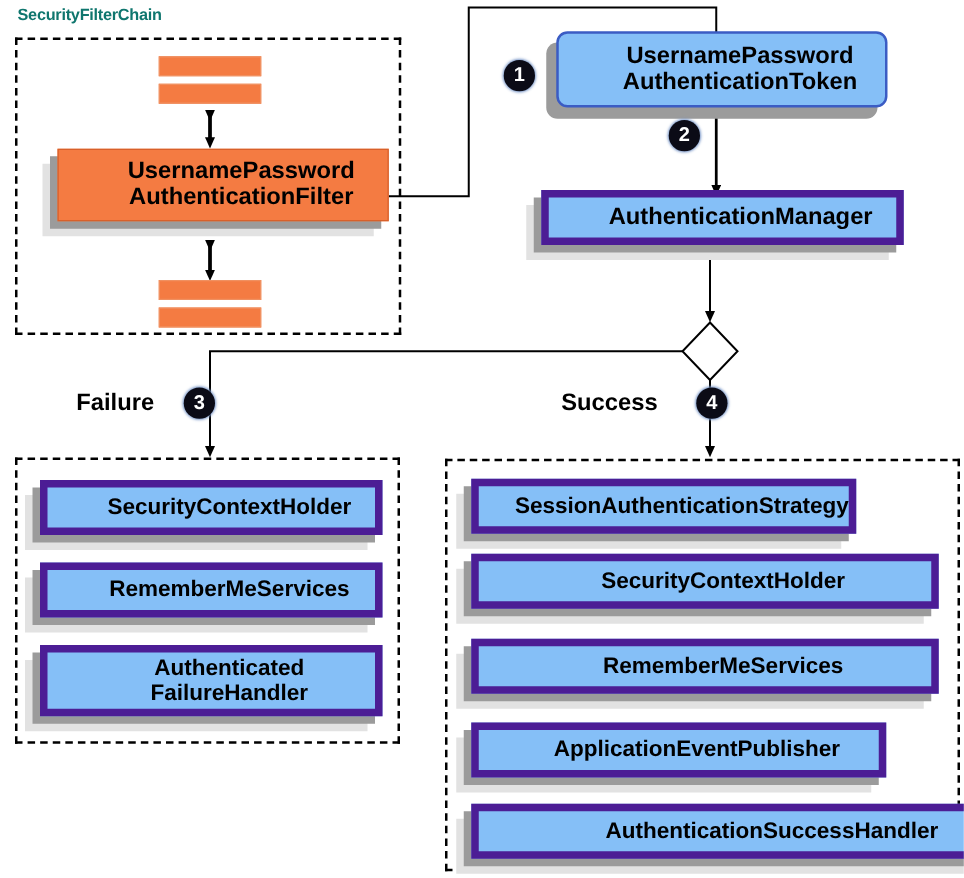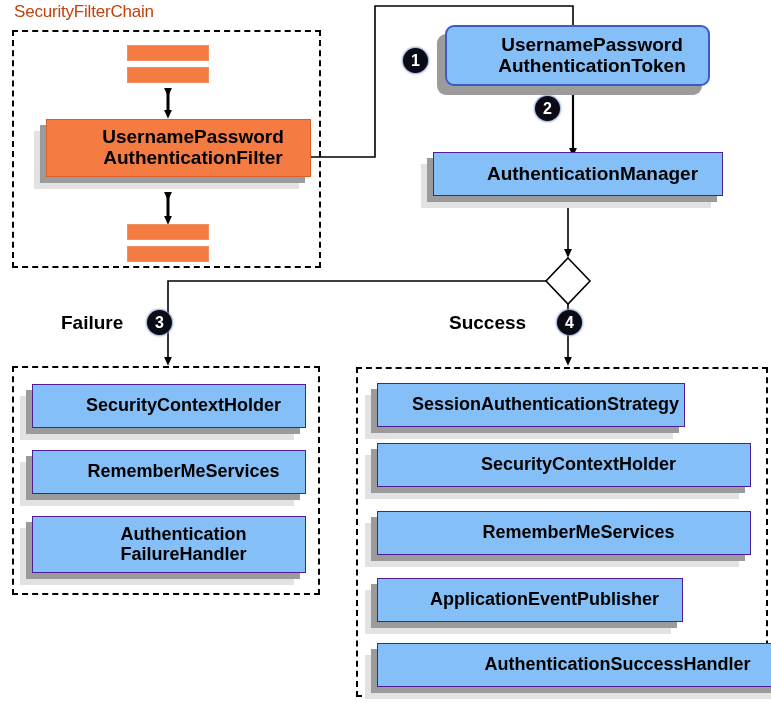--- a/index.html
+++ b/index.html
@@ -8,40 +8,40 @@
     font-family:"Liberation Sans","DejaVu Sans",sans-serif;
     -webkit-font-smoothing:antialiased;
   }
   #stage{position:absolute;left:0;top:0;width:771px;height:702px;}
 
   
   .abs{position:absolute;box-sizing:border-box;}
 
   
   .group-title{
-    font-size:17px;font-weight:normal;color:#c2410c;letter-spacing:-0.2px;
+    font-size:13px;font-weight:bold;color:#0f766e;letter-spacing:-0.2px;
     white-space:nowrap;line-height:20px;
   }
 
   
   .dashed-panel{
     border:2px dashed #000;background:transparent;
   }
 
   
   .node{
     box-sizing:border-box;
     display:flex;align-items:center;justify-content:center;
     text-align:center;font-weight:bold;color:#000;
     line-height:1.08;
     z-index:5;
     padding-left:29px;
   }
   .node-blue{
-    background:#85bff7;border:1px solid #4c1d95;
+    background:#85bff7;border:6px solid #4c1d95;
   }
   .node-orange{
     background:#f47b42;border:1px solid #d8602a;
   }
   .node-round{
     border-radius:9px;border:2px solid #3b5cc4;
   }
   
   .shadow-2{
     box-shadow: -6px 6px 0 0 #9b9b9b, -12px 12px 0 0 #e2e2e2;
@@ -150,40 +150,40 @@
   <div class="abs node node-blue shadow-2" style="left:32px;top:384px;width:274px;height:44px;font-size:18px;">
     <span>SecurityContextHolder</span>
   </div>
 
   <div class="abs node node-blue shadow-2" style="left:32px;top:450px;width:274px;height:44px;font-size:18px;">
     <span>RememberMeServices</span>
   </div>
 
   <div class="abs node node-blue shadow-2" style="left:32px;top:516px;width:274px;height:57px;font-size:18px;">
     <span>
-      <span>Authentication</span><br>
+      <span>Authenticated</span><br>
       <span>FailureHandler</span>
     </span>
   </div>
 
   <div class="abs dashed-panel" style="left:356px;top:367px;width:412px;height:330px;"></div>
 
   <div class="abs node node-blue shadow-2" style="left:377px;top:383px;width:308px;height:44px;font-size:18px;">
     <span>SessionAuthenticationStrategy</span>
   </div>
 
   <div class="abs node node-blue shadow-2" style="left:377px;top:443px;width:374px;height:44px;font-size:18px;">
     <span>SecurityContextHolder</span>
   </div>
 
   <div class="abs node node-blue shadow-2" style="left:377px;top:511px;width:374px;height:44px;font-size:18px;">
     <span>RememberMeServices</span>
   </div>
 
-  <div class="abs node node-blue shadow-2" style="left:377px;top:578px;width:306px;height:44px;font-size:18px;">
+  <div class="abs node node-blue shadow-2" style="left:377px;top:578px;width:332px;height:44px;font-size:18px;">
     <span>ApplicationEventPublisher</span>
   </div>
 
   <div class="abs node node-blue shadow-2" style="left:377px;top:643px;width:452px;height:44px;font-size:18px;">
     <span>AuthenticationSuccessHandler</span>
   </div>
 
 </div>
 
 </body></html>

